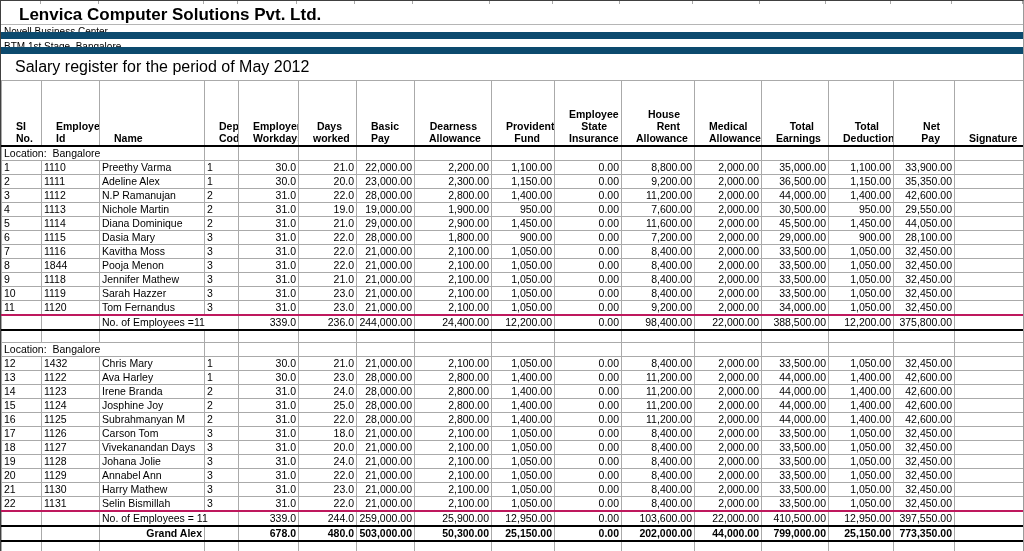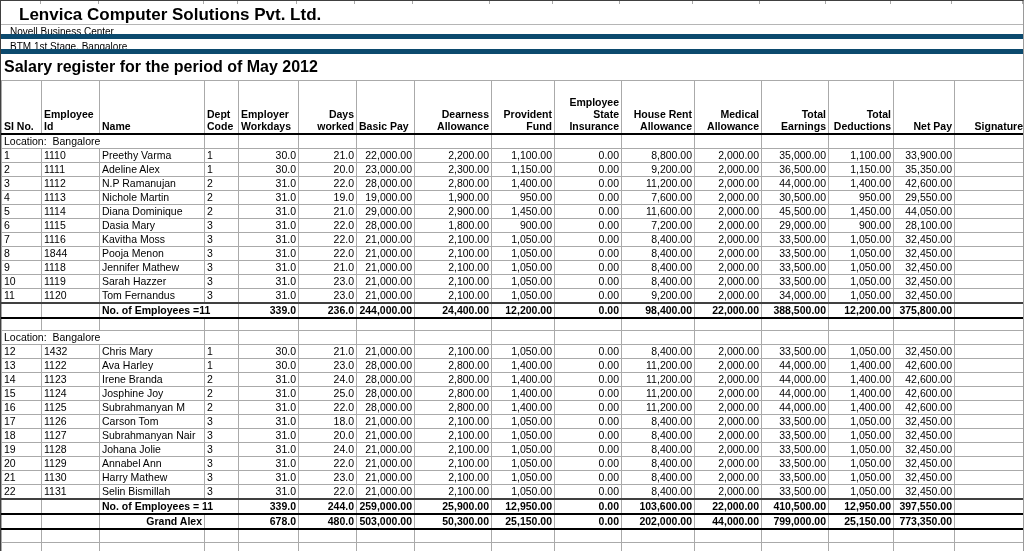--- a/index.html
+++ b/index.html
@@ -22,29 +22,29 @@
   .ticks div { height: 3px; border-right: 1px solid #a8a8a8; }
   .title-row {
     height: 21px; line-height: 21px;
     font-size: 17px; font-weight: bold;
     padding-left: 18px;
     border-bottom: 1px solid #b5b5b5;
     white-space: nowrap; overflow: hidden;
   }
   .addr {
     height: 14px; line-height: 14px;
-    font-size: 10px; padding-left: 9px;
-    border-bottom: 5px solid #0c4a6e;
+    font-size: 10px; padding-left: 3px;
+    border-bottom: 7px solid #0c4a6e;
     white-space: nowrap; overflow: hidden;
   }
   .addr2 { height: 15px; line-height: 15px; }
   .report-title {
     height: 26px; line-height: 26px;
-    font-size: 16px; font-weight: bold;
-    padding-left: 3px;
+    font-size: 16px; font-weight: normal;
+    padding-left: 14px;
     white-space: nowrap; overflow: hidden;
   }
   table {
     border-collapse: collapse;
     table-layout: fixed;
     width: 1024px;
   }
   th, td {
     border: 1px solid #aaaaaa;
     padding: 0 2px;
@@ -53,28 +53,28 @@
     white-space: nowrap; overflow: hidden;
     font-weight: normal;
   }
   .al { text-align: left; }
   .ar { text-align: right; }
   tr.hdr th {
     font-weight: bold;
     vertical-align: bottom;
     white-space: normal;
     line-height: 12px;
-    height: 53px;
-    padding: 1px 2px;
+    height: 65px;
+    padding: 1px 14px;
     border-bottom: 2px solid #000000;
   }
   tr.loc td { font-weight: normal; border-top: 1px solid #000000; }
   tr.sub td {
-    font-weight: bold;
-    border-top: 2px solid #404040;
+    font-weight: normal;
+    border-top: 2px solid #be185d;
     border-bottom: 2px solid #000000;
   }
   tr.grand td { font-weight: bold; border-bottom: 2px solid #000000; }
   tr.spacer td { height: 13.2px; }
 </style>
 </head>
 <body>
 
 <div class="sheet">
   <div class="ticks" id="ticks">
@@ -506,21 +506,21 @@
           <td class="ar">8,400.00</td>
           <td class="ar">2,000.00</td>
           <td class="ar">33,500.00</td>
           <td class="ar">1,050.00</td>
           <td class="ar">32,450.00</td>
           <td class="al"></td>
         </tr>
         <tr class="data">
           <td class="al">18</td>
           <td class="al">1127</td>
-          <td class="al">Subrahmanyan Nair</td>
+          <td class="al">Vivekanandan Days</td>
           <td class="al">3</td>
           <td class="ar">31.0</td>
           <td class="ar">20.0</td>
           <td class="ar">21,000.00</td>
           <td class="ar">2,100.00</td>
           <td class="ar">1,050.00</td>
           <td class="ar">0.00</td>
           <td class="ar">8,400.00</td>
           <td class="ar">2,000.00</td>
           <td class="ar">33,500.00</td>

